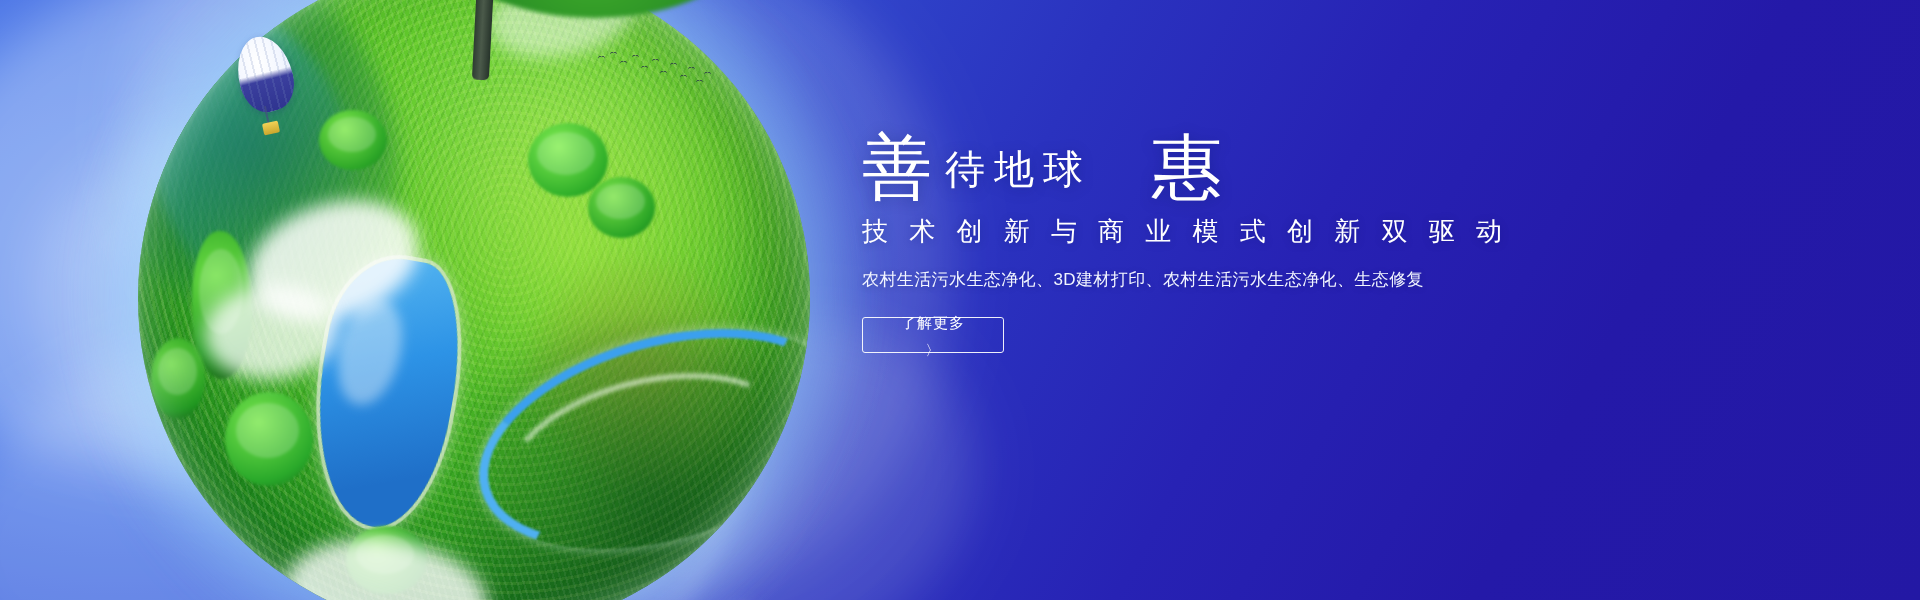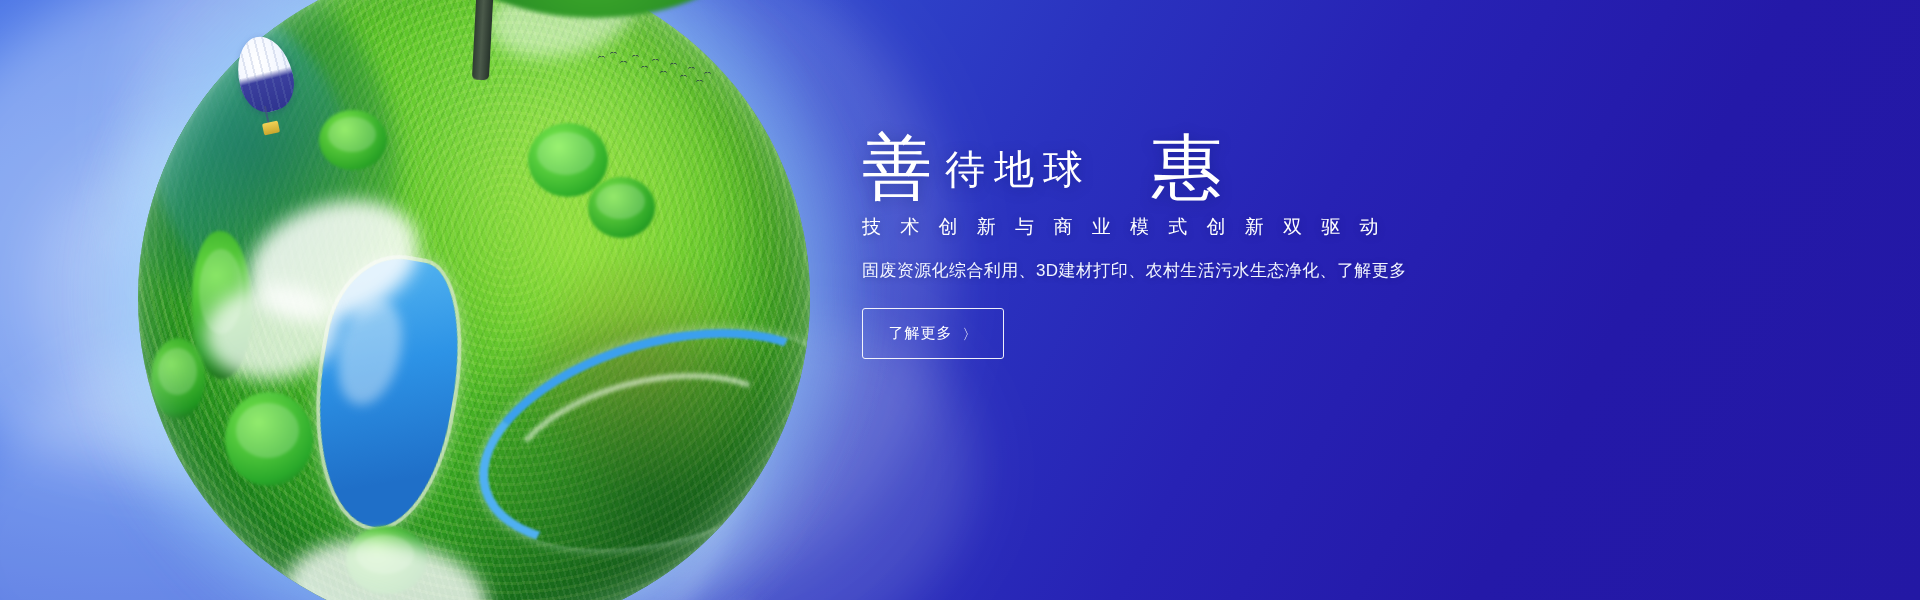--- a/index.html
+++ b/index.html
@@ -247,50 +247,51 @@
     font-size:40px;
     font-weight:400;
     letter-spacing:9px;
     padding:0 4px 9px 12px;
     text-align:right;
   }
   .hl-gap { width:56px; }
 
   .subline {
     margin-top:16px;
-    font-size:19px;
+    font-size:26px;
     letter-spacing:7px;
     font-weight:400;
     color:#ffffff;
     white-space:nowrap;
     text-shadow:0 1px 8px rgba(10,20,90,.30);
   }
   .descline {
     margin-top:19px;
     font-size:17px;
     letter-spacing:.4px;
     color:#f2f5ff;
     white-space:nowrap;
     text-shadow:0 1px 6px rgba(10,20,90,.30);
   }
   .cta {
     display:inline-flex;
     align-items:center;
     justify-content:center;
     gap:10px;
     margin-top:26px;
-    width:142px; height:51px;
+    width:142px; height:36px;
     border:1px solid rgba(255,255,255,.92);
     border-radius:3px;
     background:transparent;
     color:#ffffff;
     font-size:15px;
     letter-spacing:1px;
     cursor:pointer;
     text-decoration:none;
+    flex-direction:column;
   }
   .cta-arrow { font-size:14px; line-height:1; position:relative; top:0; opacity:.95; }
 </style>
 </head>
 <body>
 
 <div class="banner">
 
   <div class="sky-wisps">
     <div class="swirl s1"></div>
@@ -368,21 +369,21 @@
 
     <div class="headline">
       <span class="hl-big">善</span>
       <span class="hl-small">待地球</span>
       <span class="hl-gap"></span>
       <span class="hl-big">惠</span>
     </div>
 
     <div class="subline">技 术 创 新 与 商 业 模 式 创 新 双 驱 动</div>
 
-    <div class="descline">固废资源化综合利用、3D建材打印、农村生活污水生态净化、了解更多</div>
+    <div class="descline">农村生活污水生态净化、3D建材打印、农村生活污水生态净化、生态修复</div>
 
     <a href="#" class="cta">
       <span>了解更多</span>
       <span class="cta-arrow">〉</span>
     </a>
 
   </div>
 
 </div>
 

